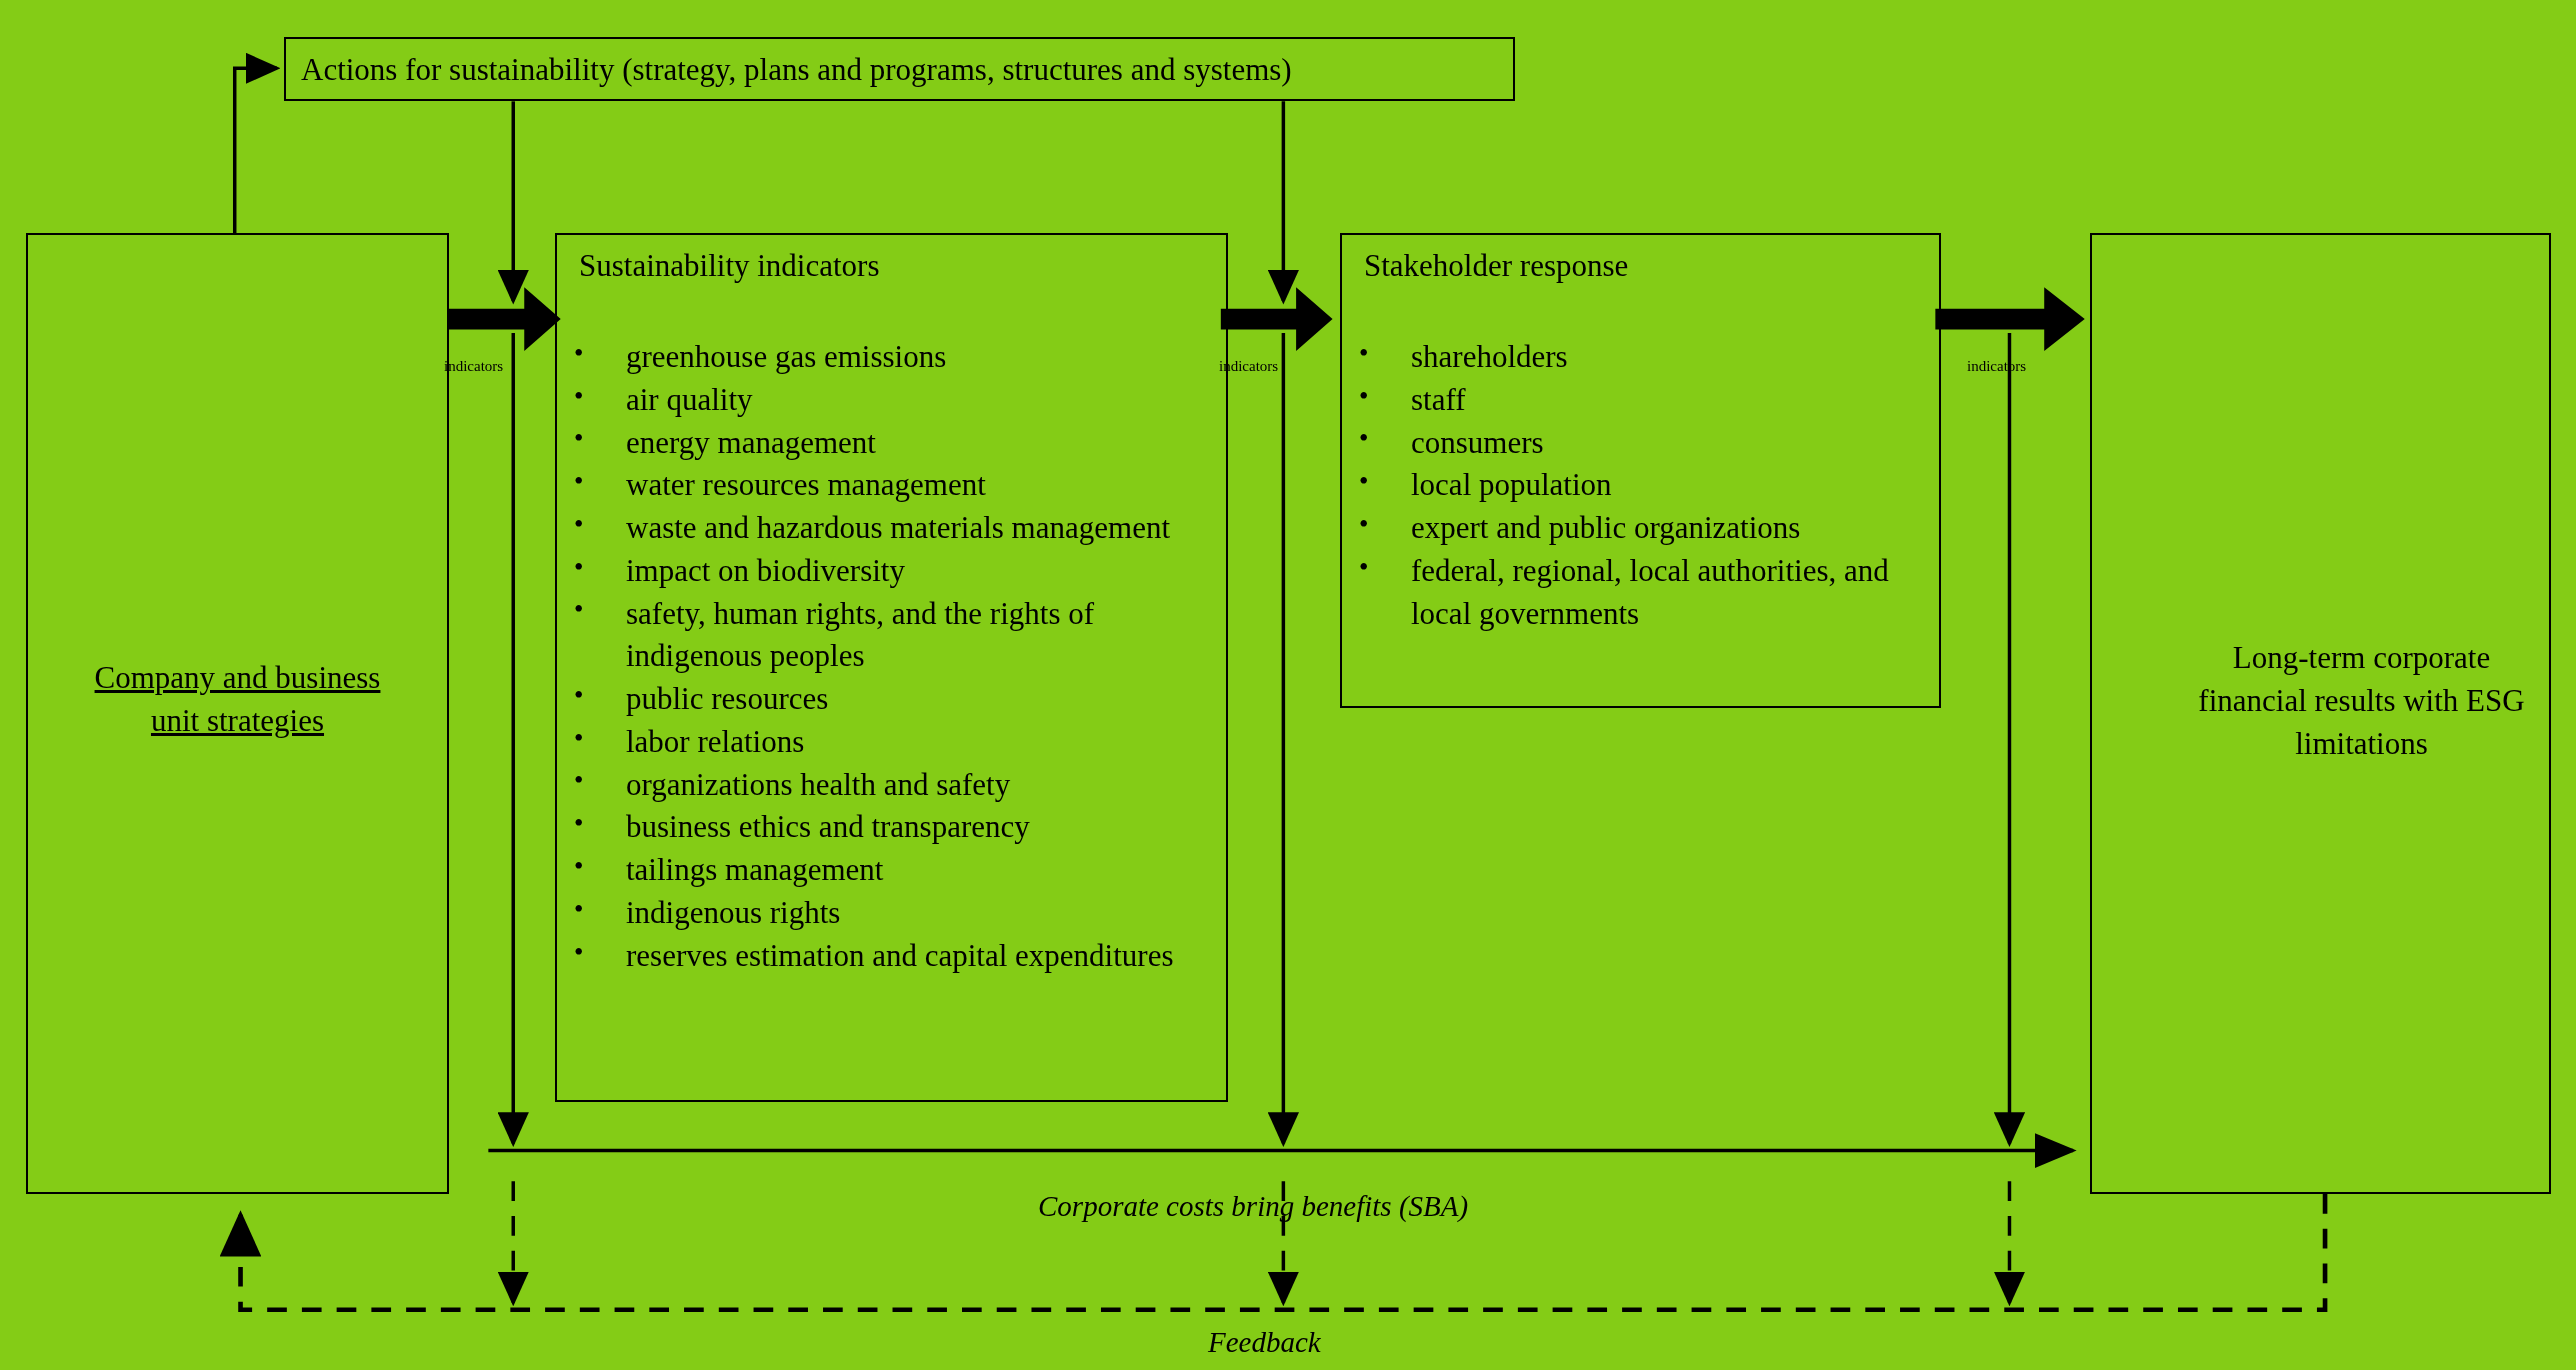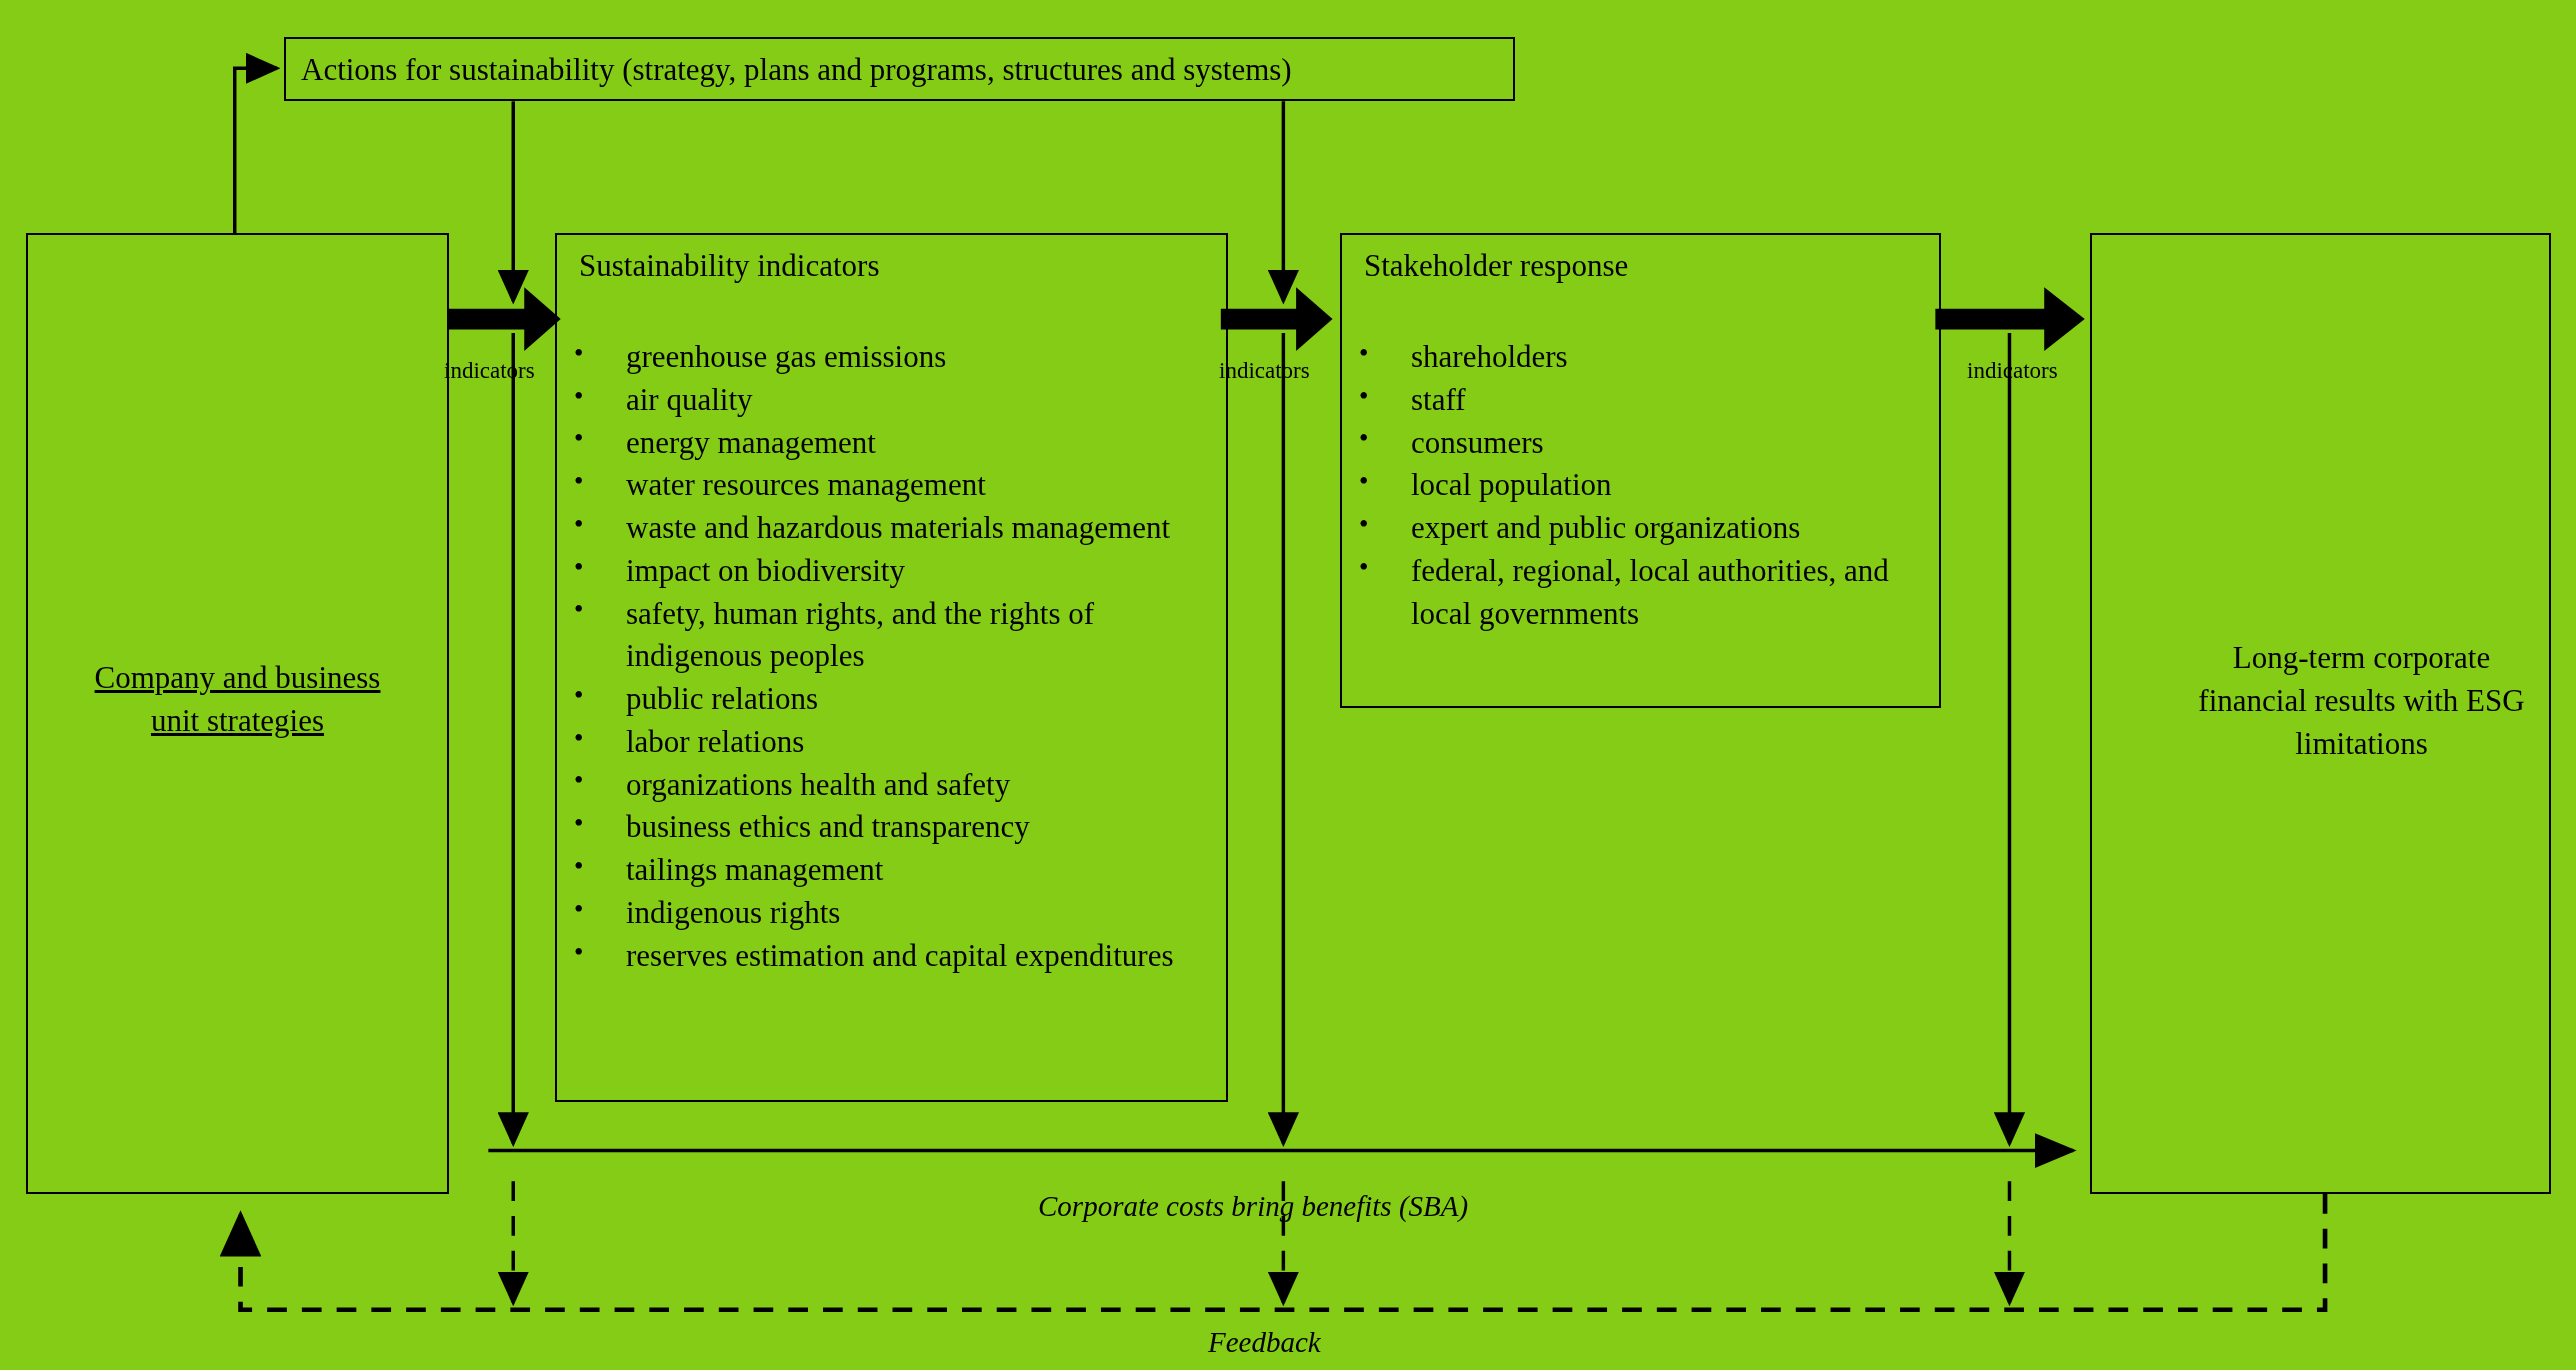--- a/index.html
+++ b/index.html
@@ -11,21 +11,21 @@
   .box{position:absolute;border:2.3px solid #000;background:transparent;box-sizing:border-box;}
   .ttl{position:absolute;font-size:31px;line-height:1.15;white-space:nowrap;}
 
   .bigtext{font-size:31px;line-height:1.38;}
 
   ul.bullets{list-style:none;margin:0;padding:0;}
   ul.bullets li{position:relative;font-size:31px;line-height:1.38;padding-left:60px;
                 margin:0 0 0 0;}
   ul.bullets li:before{content:"\2022";position:absolute;left:8px;top:-1.2px;font-size:27px;}
 
-  .indic{position:absolute;font-size:23px;line-height:1;white-space:nowrap;}
+  .indic{position:absolute;font-size:15px;line-height:1;white-space:nowrap;}
   .italic{position:absolute;font-style:italic;font-size:29px;white-space:nowrap;}
 </style>
 </head>
 <body>
 
 <div id="stage">
 
   <svg class="layer" viewBox="0 0 4448 2366" xmlns="http://www.w3.org/2000/svg">
     <defs>
       <marker id="ah" markerWidth="10" markerHeight="9" refX="9" refY="4.5" orient="auto" markerUnits="strokeWidth">
@@ -82,21 +82,21 @@
   </div>
   <div class="ttl" style="left:579px;top:248px;">Sustainability indicators</div>
   <ul class="bullets" id="indicators-list" style="position:absolute;left:566px;top:336px;width:649px;">
       <li>greenhouse gas emissions</li>
       <li>air quality</li>
       <li>energy management</li>
       <li>water resources management</li>
       <li>waste and hazardous materials management</li>
       <li>impact on biodiversity</li>
       <li>safety, human rights, and the rights of indigenous peoples</li>
-      <li>public relations</li>
+      <li>public resources</li>
       <li>labor relations</li>
       <li>organizations health and safety</li>
       <li>business ethics and transparency</li>
       <li>tailings management</li>
       <li>indigenous rights</li>
       <li>reserves estimation and capital expenditures</li>
     </ul>
 
   <div class="box" style="left:1340px;top:233px;width:601px;height:475px;">
   </div>

